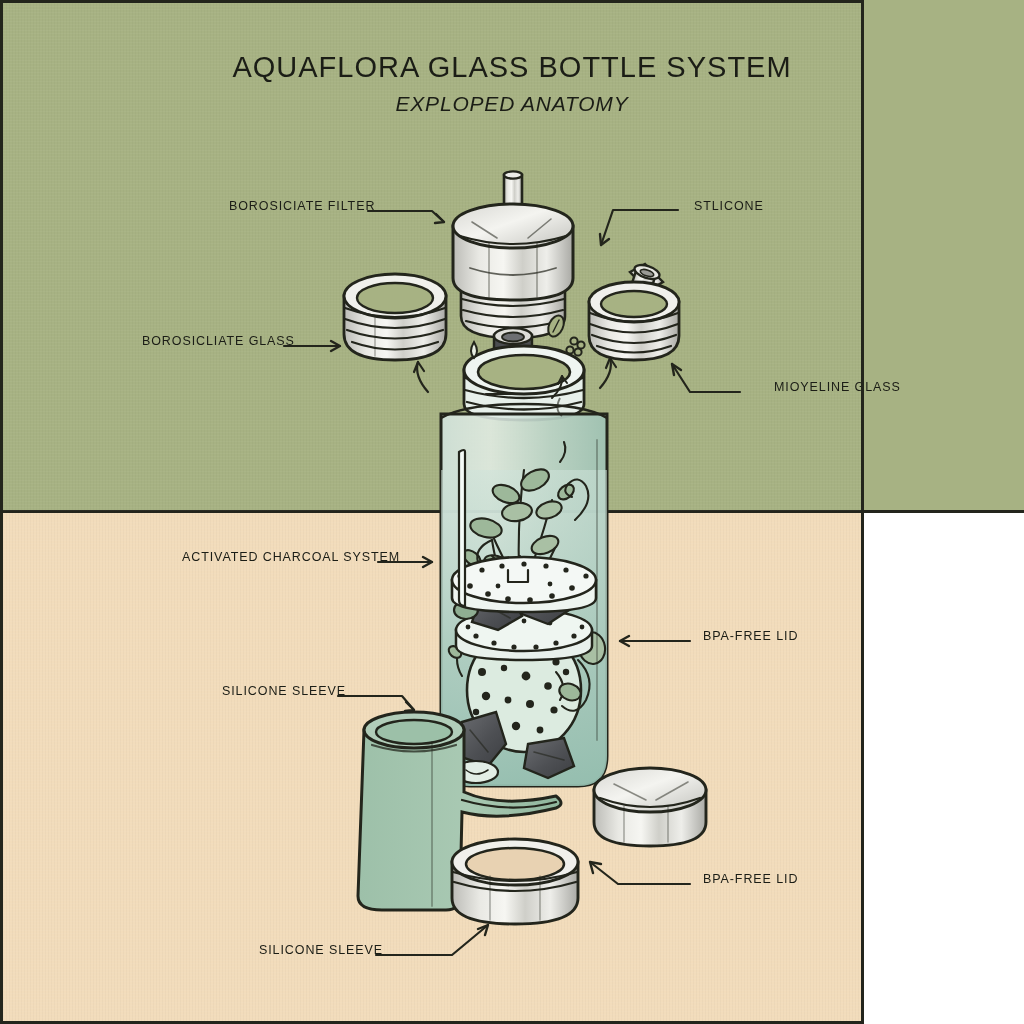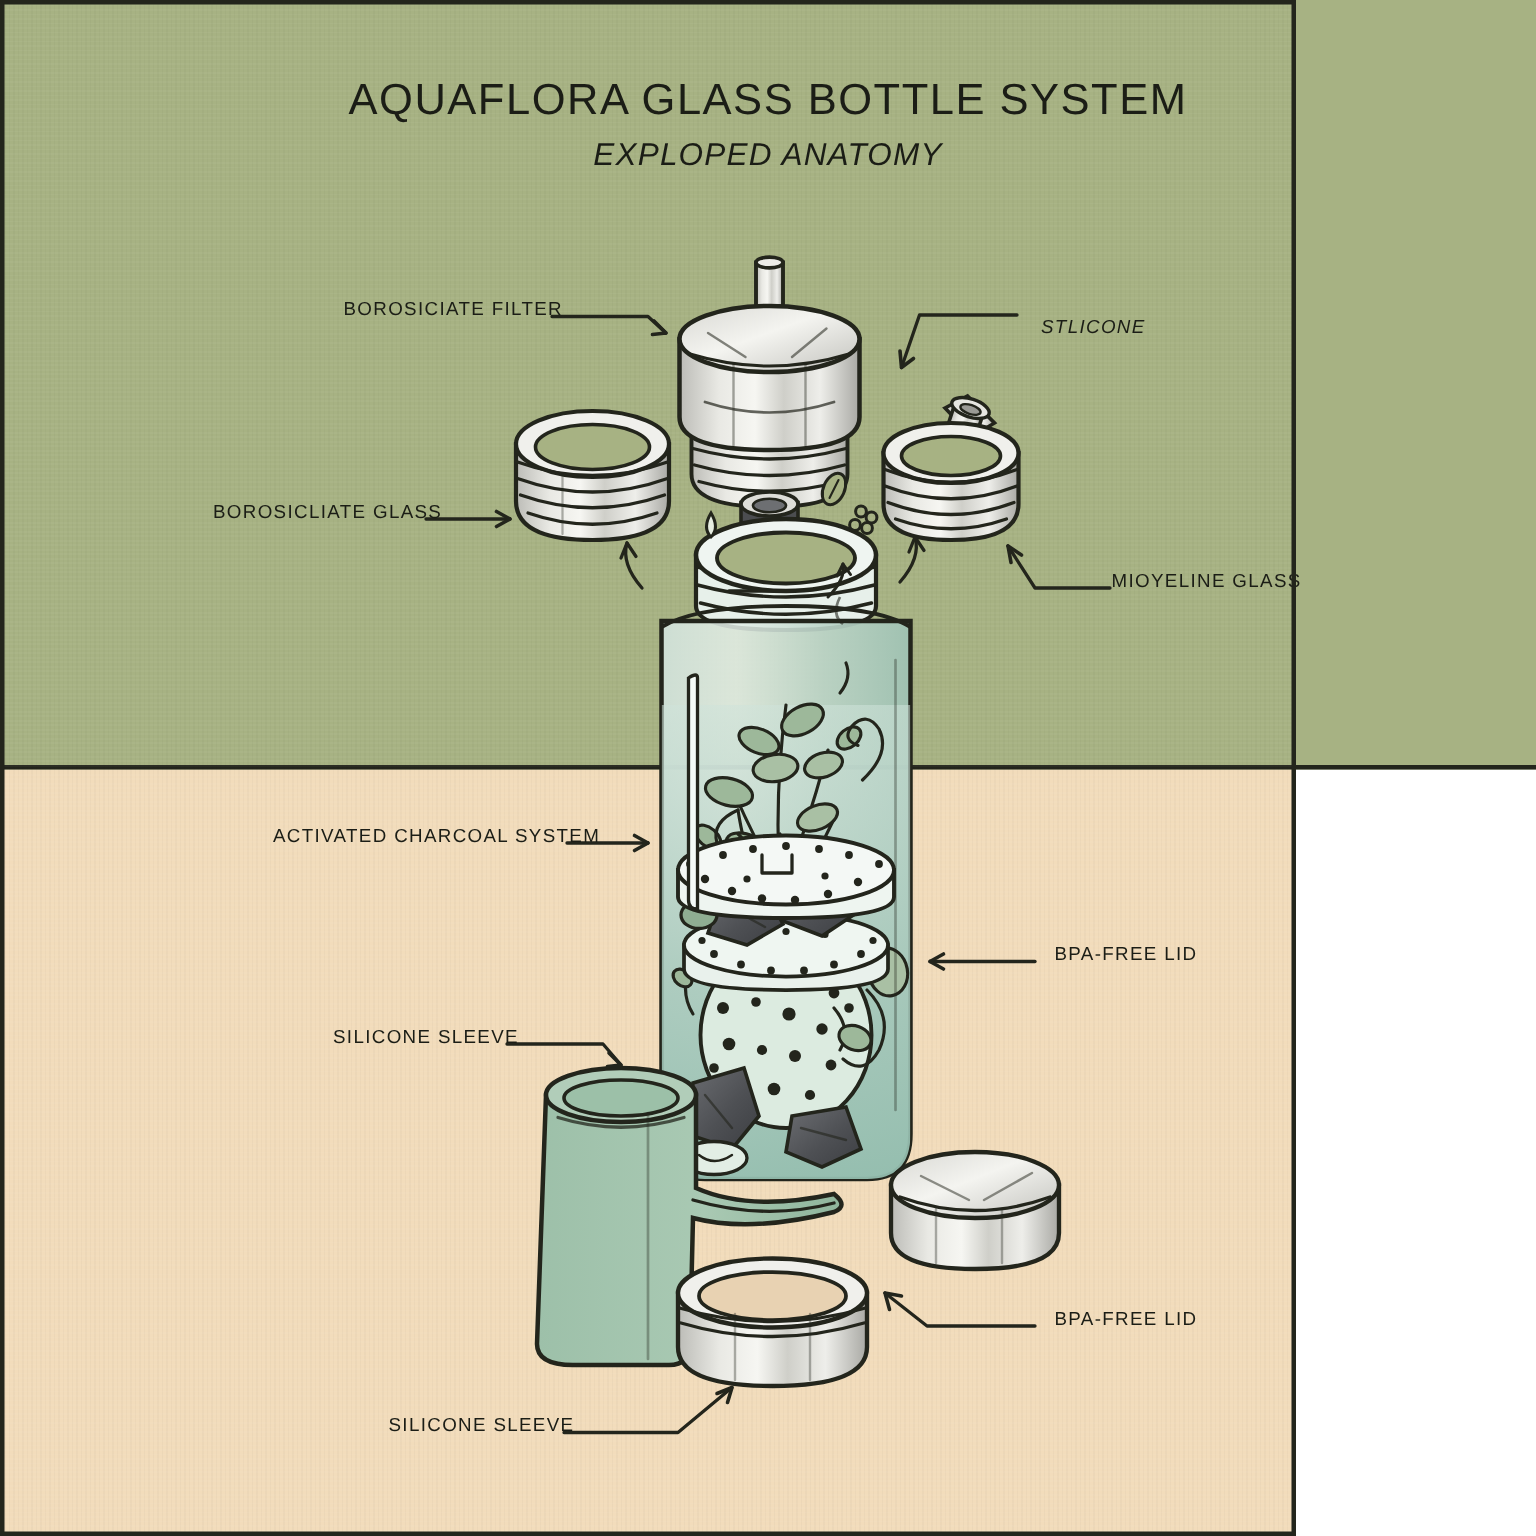--- a/index.html
+++ b/index.html
@@ -398,23 +398,23 @@
       <path d="M428 392 Q414 376 418 362"></path>
       <path d="M418 362 L414 372 M418 362 L424 371" stroke-width="2.2"></path>
       <path d="M600 388 Q614 372 610 358"></path>
       <path d="M610 358 L606 368 M610 358 L616 367" stroke-width="2.2"></path>
       <path d="M552 398 Q564 386 562 376" stroke-width="2"></path>
       <path d="M562 376 L558 384 M562 376 L567 383" stroke-width="2"></path>
     </g>
   </svg>
 
   <div class="lbl" style="left:229px; top:199px;">BOROSICIATE FILTER</div>
-  <div class="lbl" style="left:694px; top:211px;font-style:italic;">STLICONE</div>
+  <div class="lbl" style="left:694px; top:199px;">STLICONE</div>
   <div class="lbl" style="left:142px; top:334px;">BOROSICLIATE GLASS</div>
-  <div class="lbl" style="left:741px; top:380px;">MIOYELINE GLASS</div>
+  <div class="lbl" style="left:774px; top:380px;">MIOYELINE GLASS</div>
   <div class="lbl" style="left:182px; top:550px;">ACTIVATED CHARCOAL SYSTEM</div>
   <div class="lbl" style="left:703px; top:629px;">BPA-FREE LID</div>
   <div class="lbl" style="left:222px; top:684px;">SILICONE SLEEVE</div>
   <div class="lbl" style="left:703px; top:872px;">BPA-FREE LID</div>
   <div class="lbl" style="left:259px; top:943px;">SILICONE SLEEVE</div>
 
   <div id="frame"></div>
 </div>
 
 </body></html>

